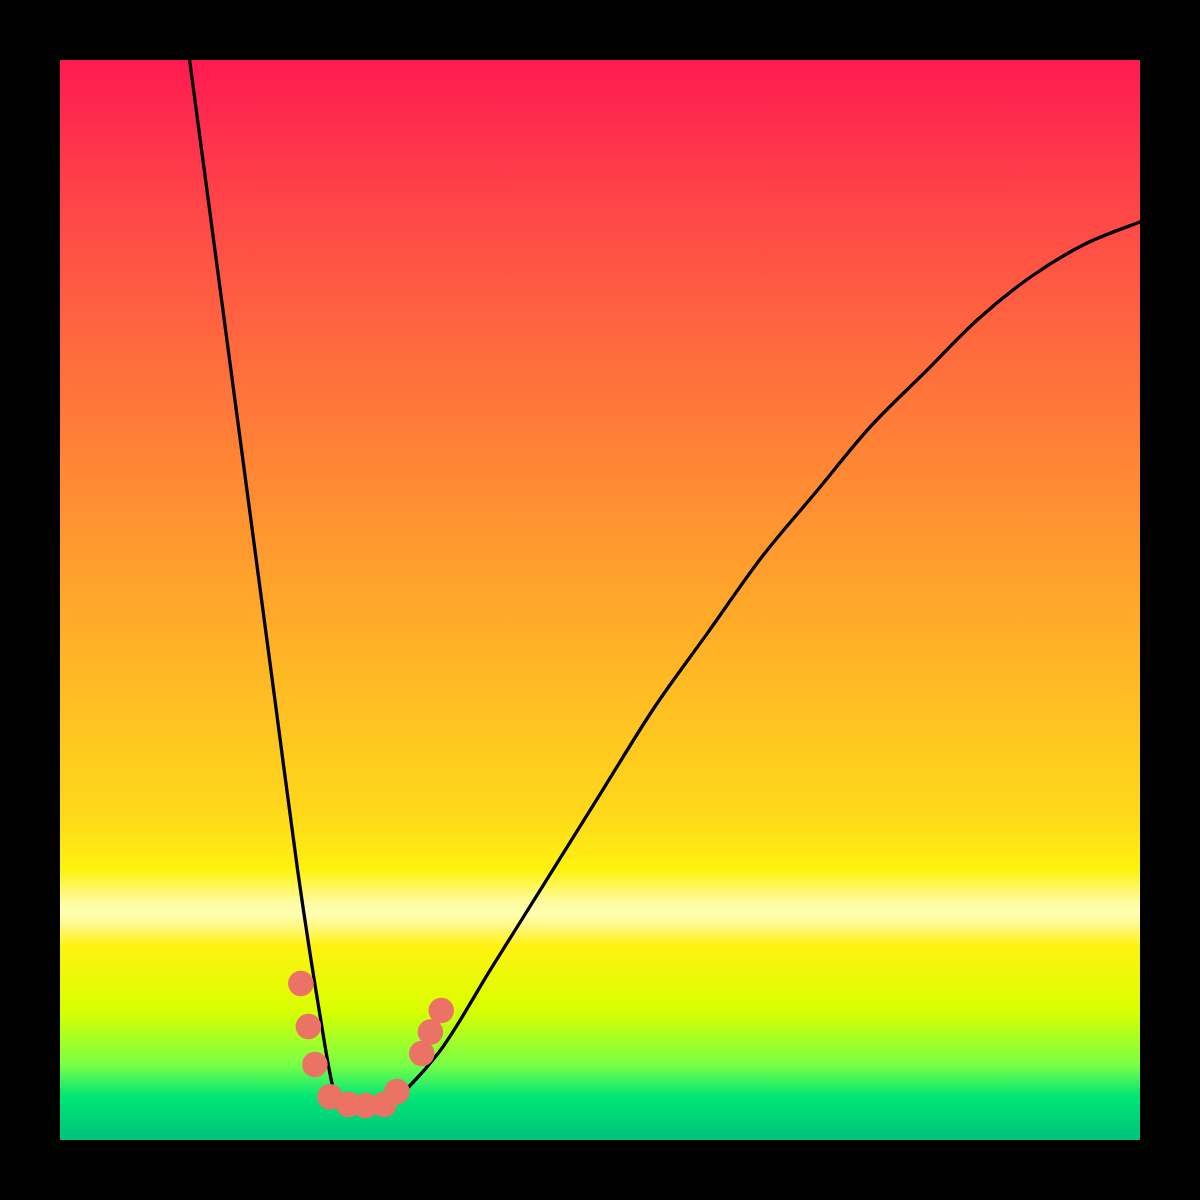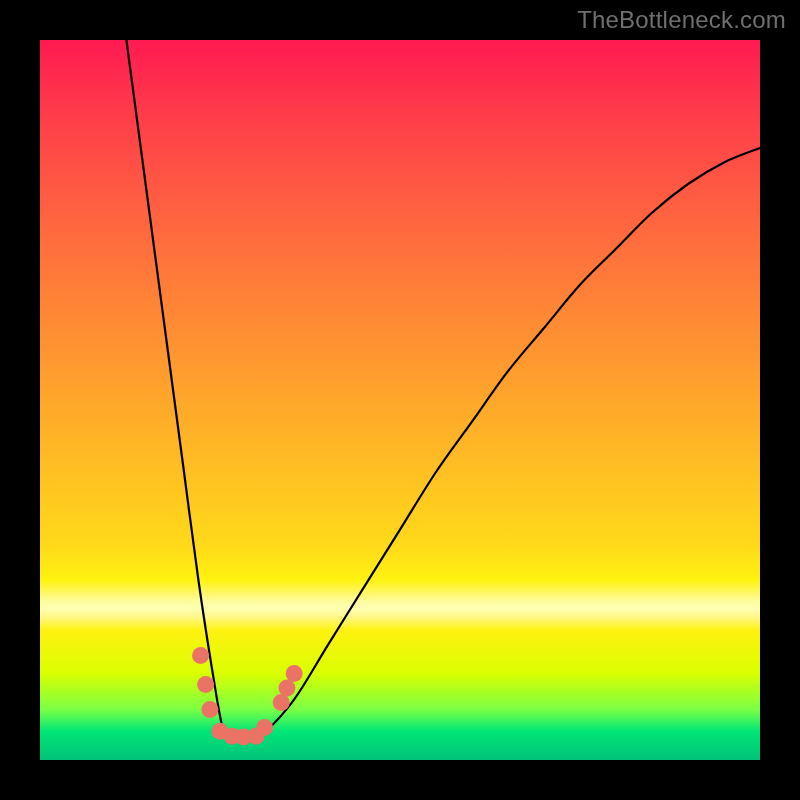--- a/index.html
+++ b/index.html
@@ -58,21 +58,20 @@
     top: 0;
     width: 720px;
     height: 720px;
     overflow: visible;
   }
 </style>
 </head>
 <body>
 
 <div class="frame">
-  <div class="watermark">TheBottleneck.com</div>
   <div class="plot">
     <svg class="curve" viewBox="0 0 720 720">
       <path id="curve-path" fill="none" stroke="#000000" stroke-width="2.2" stroke-linecap="round" d="M 86.39999999999999 0 C 88.8 18, 96.00000000000001 72, 100.80000000000001 108 C 105.60000000000001 144, 110.4 180.00000000000006, 115.2 216.00000000000006 C 120 252.00000000000006, 124.8 287.99999999999994, 129.6 323.99999999999994 C 134.4 359.99999999999994, 139.2 396, 144 432 C 148.8 468, 153.60000000000002 506.4, 158.4 540 C 163.2 573.6, 168.6 608.4, 172.79999999999998 633.6 C 176.99999999999997 658.8000000000001, 180 680.4000000000001, 183.6 691.2 C 187.2 702, 189 697.2, 194.4 698.4 C 199.8 699.5999999999999, 206.4 704.4, 216 698.4 C 225.6 692.4, 239.99999999999997 678, 251.99999999999997 662.4 C 264 646.8, 276 624, 288 604.8 C 300 585.5999999999999, 312 566.4000000000001, 324 547.2 C 336 528, 348 508.8, 360 489.6 C 372 470.40000000000003, 384.00000000000006 450, 396.00000000000006 432 C 408.00000000000006 414, 420 398.40000000000003, 432 381.6 C 444 364.8, 456 346.8, 468 331.2 C 480 315.59999999999997, 491.99999999999994 302.4, 503.99999999999994 288 C 516 273.6, 528 257.99999999999994, 540 244.79999999999995 C 552 231.59999999999997, 564 220.8, 576 208.8 C 588 196.8, 600 183.59999999999997, 612 172.79999999999995 C 624 161.99999999999994, 636 152.4, 648 144 C 660 135.6, 672 128.39999999999998, 684 122.39999999999998 C 696 116.39999999999998, 714 110.39999999999999, 720 108"></path>
       <g id="dots">
           <circle cx="160.56" cy="615.6" r="8.5" fill="#ea7366"></circle>
           <circle cx="165.6" cy="644.4" r="8.5" fill="#ea7366"></circle>
           <circle cx="169.92000000000002" cy="669.6" r="8.5" fill="#ea7366"></circle>
           <circle cx="180" cy="691.2" r="8.5" fill="#ea7366"></circle>
           <circle cx="192.24" cy="696.24" r="8.5" fill="#ea7366"></circle>
           <circle cx="203.76000000000002" cy="696.96" r="8.5" fill="#ea7366"></circle>

